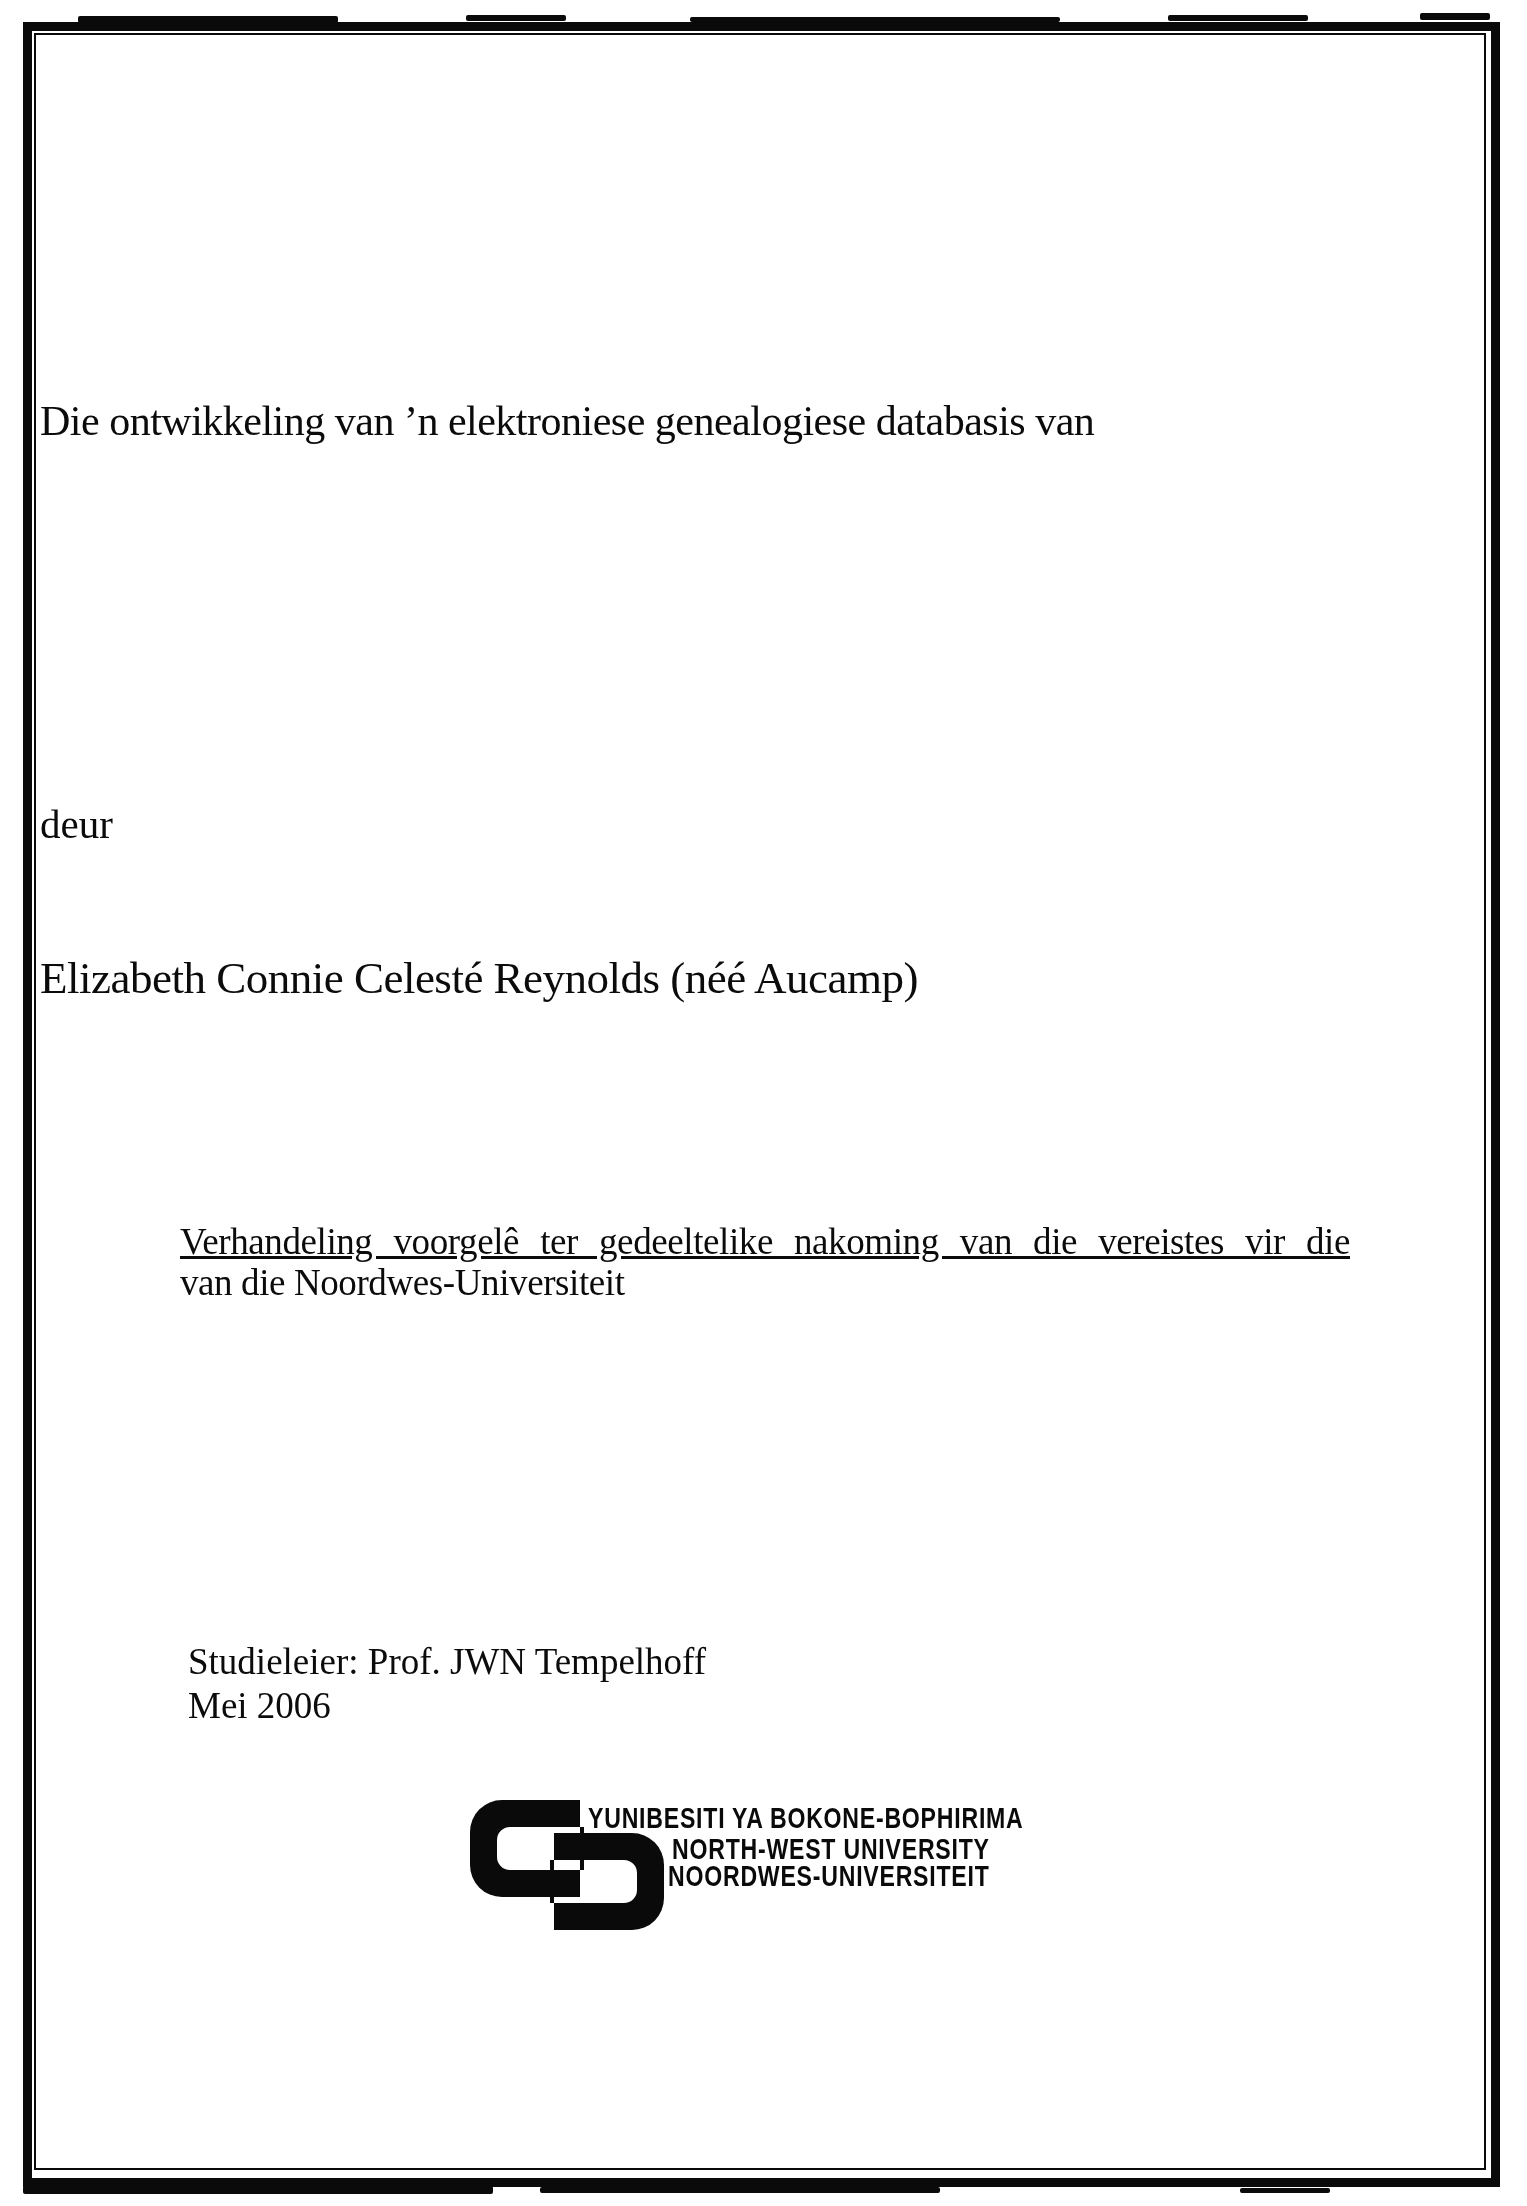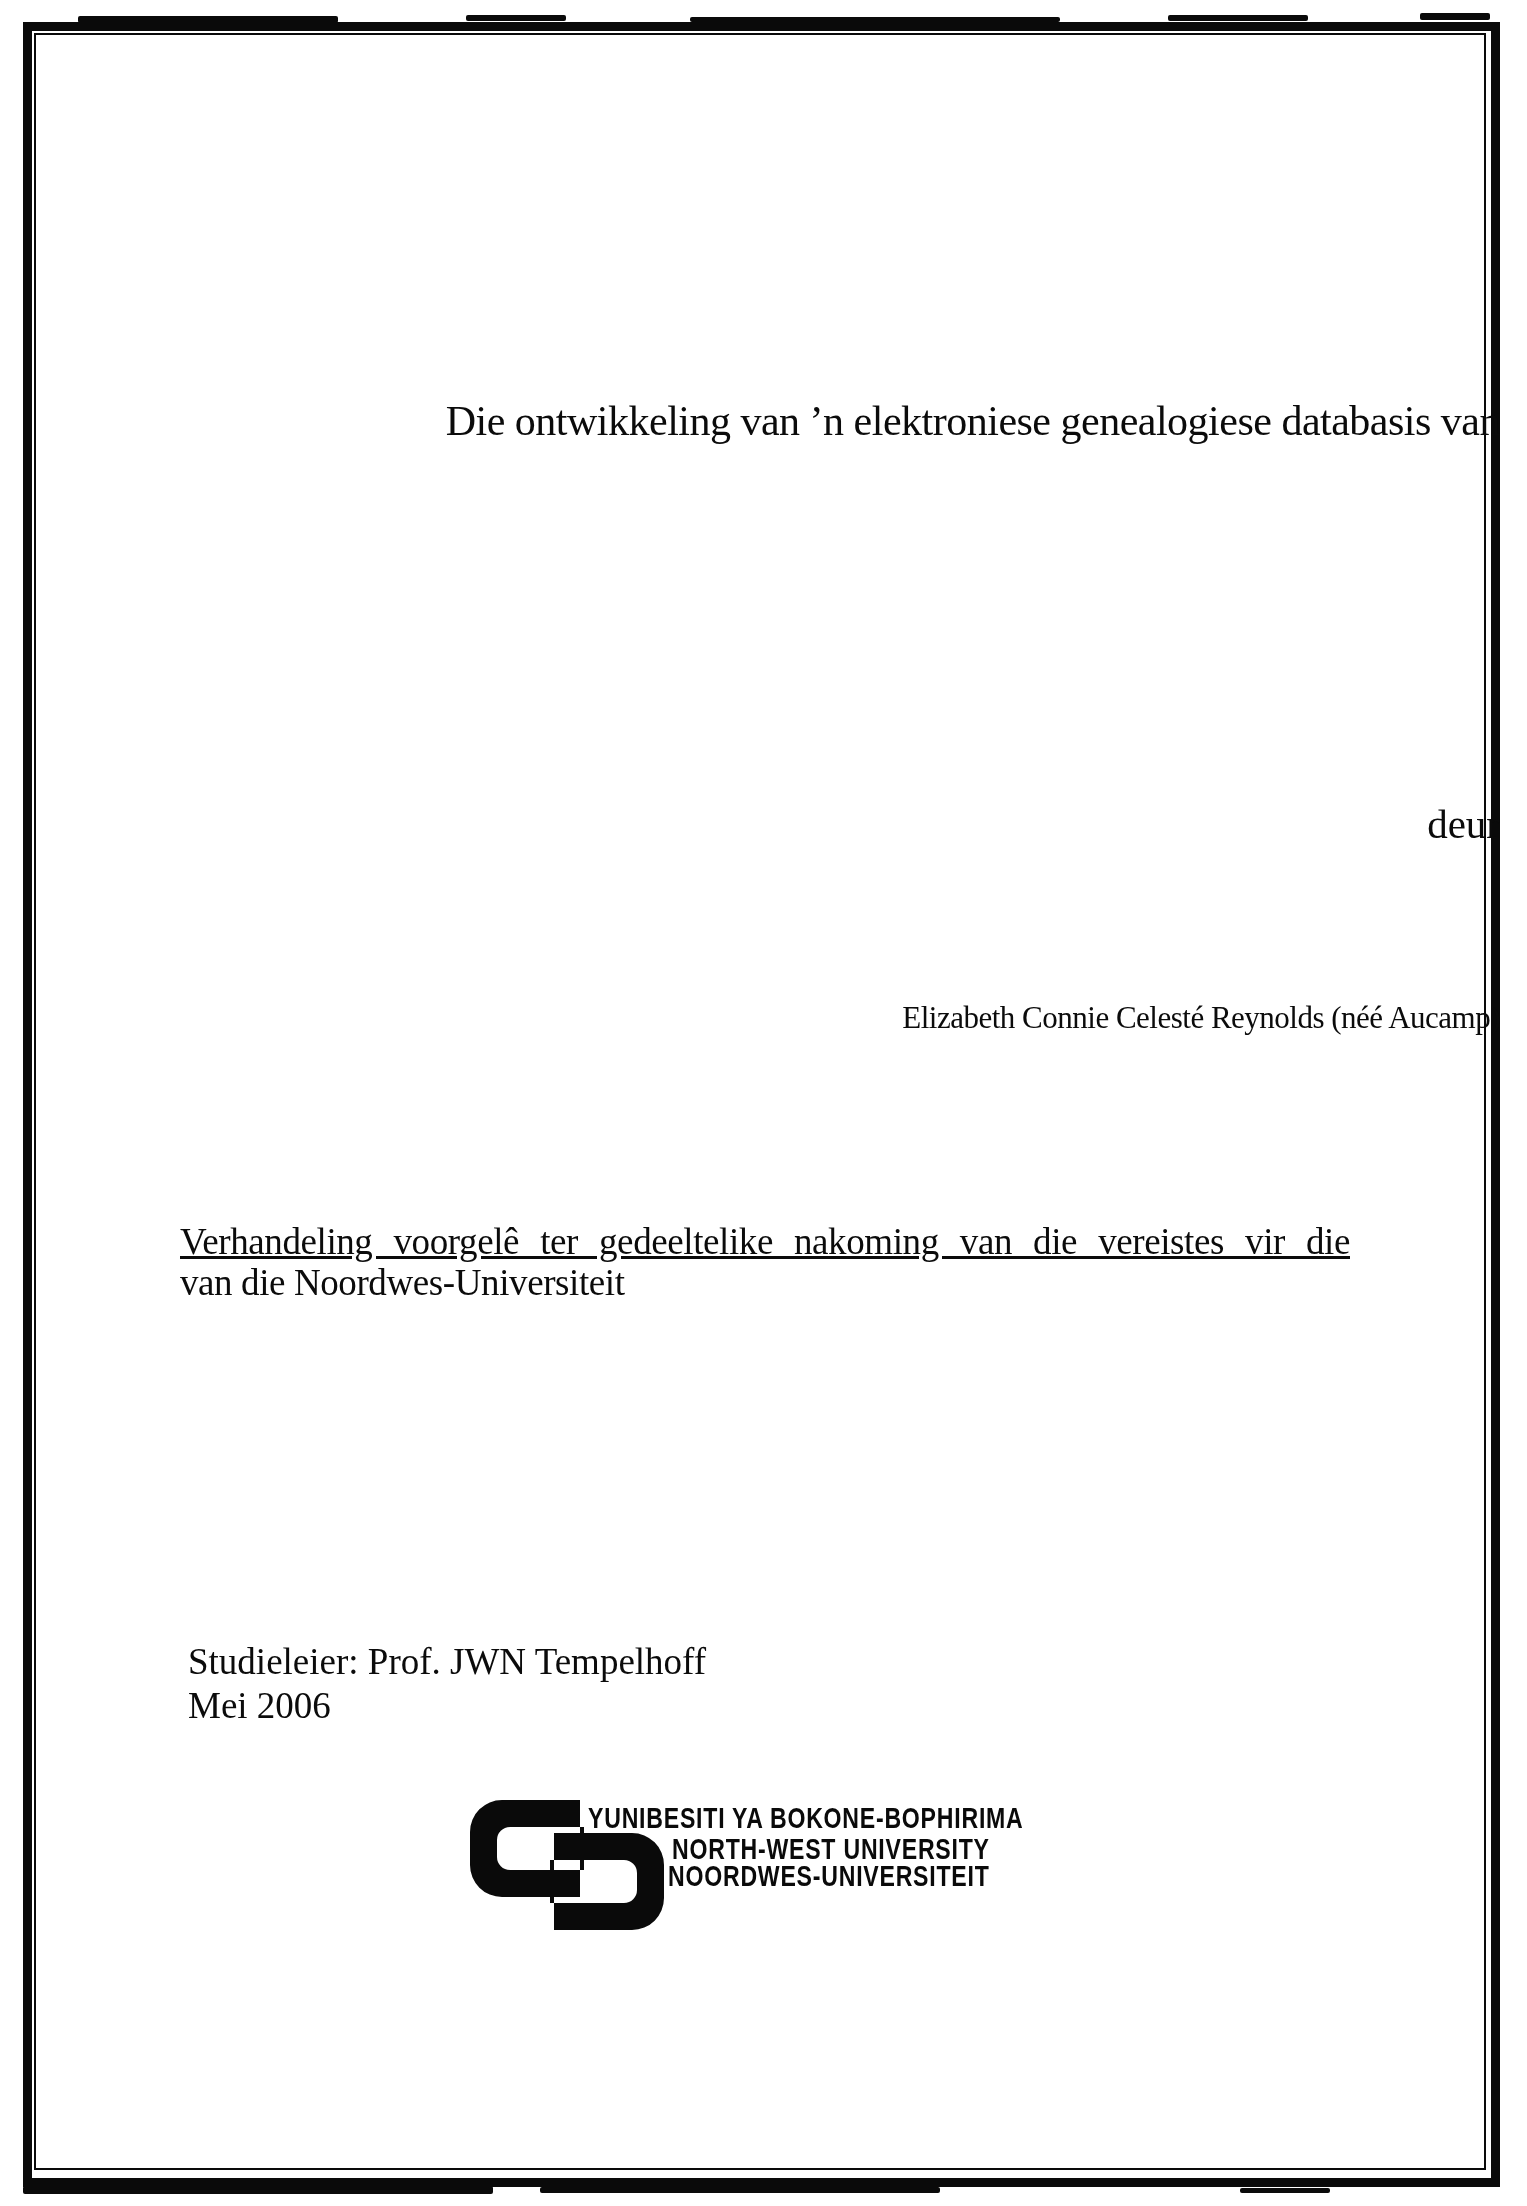--- a/index.html
+++ b/index.html
@@ -23,36 +23,35 @@
   .artifact{position:absolute;background:#0a0a0a;border-radius:2px;}
   .a1{left:78px;top:16px;width:260px;height:7px;}
   .a2{left:466px;top:15px;width:100px;height:6px;}
   .a3{left:690px;top:17px;width:370px;height:5px;}
   .a4{left:1168px;top:15px;width:140px;height:6px;}
   .a5{left:1420px;top:13px;width:70px;height:7px;}
   .b1{left:23px;top:2186px;width:470px;height:8px;}
   .b2{left:540px;top:2187px;width:400px;height:6px;}
   .b3{left:1240px;top:2188px;width:90px;height:5px;}
 
-  .centerband{position:absolute;left:40px;width:1460px;text-align:right;}
+  .centerband{position:absolute;left:40px;width:1460px;text-align:left;}
 
   .title{
     top:383px;
     font-size:42px;line-height:76px;letter-spacing:-0.5px;
     white-space:nowrap;
   }
   .byline{
     top:804px;
     font-size:41px;line-height:40px;
   }
   .author{
     top:956px;
-    font-size:31px;line-height:44px;letter-spacing:-0.5px;
+    font-size:45px;line-height:44px;letter-spacing:-0.5px;
     white-space:nowrap;
-    margin-top:40px;
   }
   .statement{
     position:absolute;left:180px;top:1221px;width:1170px;
     font-size:37px;line-height:41px;letter-spacing:-0.4px;
   }
   .st-l1{text-align:justify;text-align-last:justify;white-space:nowrap;text-decoration:underline;}
   .footer{
     position:absolute;left:188px;top:1640px;
     font-size:37px;line-height:44px;
   }

